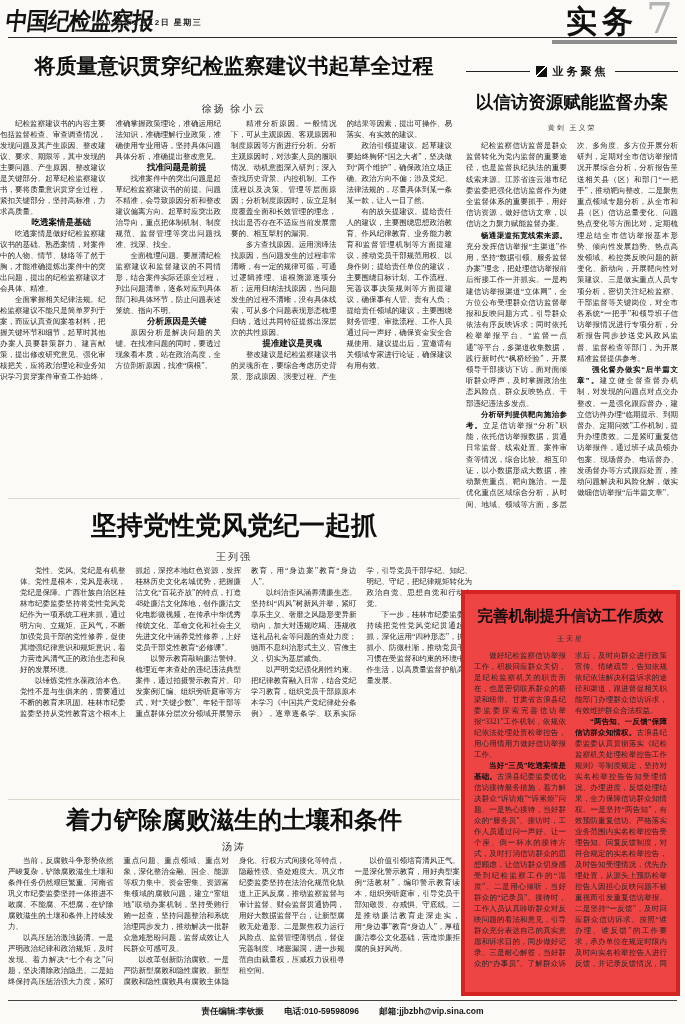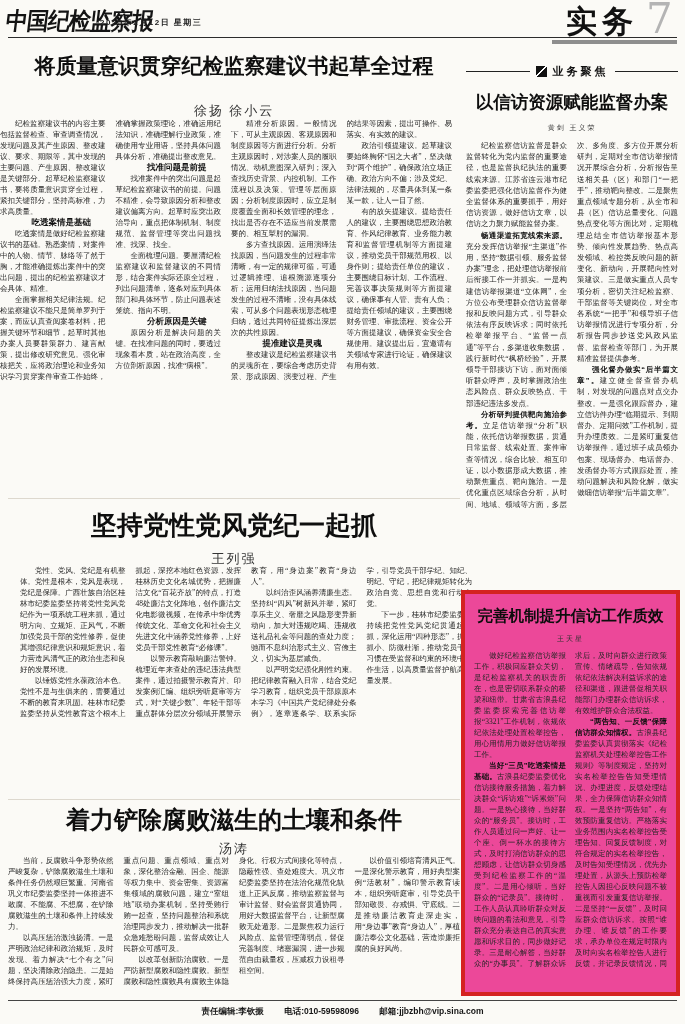--- a/index.html
+++ b/index.html
@@ -31,21 +31,21 @@
     font-size:42px;color:#b4b4b4;font-weight:normal;
   }
   .rule-thin{left:8px;top:37px;width:669px;height:1px;background:#2c2c2c;}
   .rule-gray{left:552px;top:40px;width:125px;height:4px;background:#8e8e8e;}
 
   
   .headline{
     width:452px;text-align:center;font-weight:900;color:#0e0e0e;
     font-family:"Liberation Serif", serif;white-space:nowrap;
   }
-  .byline{width:452px;text-align:center;font-size:13px;color:#333;letter-spacing:2px;}
+  .byline{width:452px;text-align:center;font-size:10px;color:#333;letter-spacing:2px;}
   .cols{
     width:452px;text-align:justify;font-size:7.5px;line-height:11px;color:#262626;
     column-gap:10px;overflow:hidden;
   }
   .cols p{margin:0;text-indent:2em;}
   .colhead{
     font-family:Liberation Sans, sans-serif;font-weight:bold;text-align:center;
     font-size:8.5px;margin:5px 0;text-indent:0;break-inside:avoid;color:#111;
   }
   .lead{font-family:"Liberation Sans", sans-serif;font-weight:bold;color:#111;}
@@ -72,21 +72,21 @@
   .side-cols{
     left:466px;top:140px;width:212px;height:444px;
     column-count:2;column-gap:10px;text-align:justify;
     font-size:7.5px;line-height:11.2px;color:#262626;overflow:hidden;
   }
   .side-cols p{margin:0;text-indent:2em;}
 
   
   .boxed{
     left:461px;top:590px;width:219px;height:406px;box-sizing:border-box;
-    border:4px solid #d42320;background:#ec4899;padding:8px 9px 6px 9px;
+    border:4px solid #d42320;background:#ef4444;padding:8px 9px 6px 9px;
   }
   .boxed-headline{
     text-align:center;font-weight:900;font-size:15.5px;color:#0d0d0d;
     white-space:nowrap;font-family:"Liberation Serif", serif;margin-top:4px;
   }
   .boxed-byline{text-align:center;font-size:7px;color:#333;letter-spacing:2px;margin:7px 0 6px 0;}
   .boxed-cols{
     height:324px;column-count:2;column-gap:9px;text-align:justify;
     font-size:7.5px;line-height:11px;color:#262626;overflow:hidden;
   }
@@ -121,21 +121,21 @@
   <p class="colhead">找准问题是前提</p>
   <p>找准案件中的突出问题是起草纪检监察建议书的前提。问题不精准，会导致原因分析和整改建议偏离方向。起草时应突出政治导向，重点把体制机制、制度规范、监督管理等突出问题找准、找深、找全。</p>
   <p>全面梳理问题。要厘清纪检监察建议和监督建议的不同情形，结合案件实际还原全过程，列出问题清单，逐条对应到具体部门和具体环节，防止问题表述笼统、指向不明。</p>
   <p class="colhead">分析原因是关键</p>
   <p>原因分析是解决问题的关键。在找准问题的同时，要透过现象看本质，站在政治高度，全方位剖析原因，找准“病根”。</p>
   <p>精准分析原因。一般情况下，可从主观原因、客观原因和制度原因等方面进行分析。分析主观原因时，对涉案人员的履职情况、动机意图深入研判；深入查找历史背景、内控机制、工作流程以及决策、管理等层面原因；分析制度原因时，应立足制度覆盖全面和长效管理的理念，找出是否存在不适应当前发展需要的、相互掣肘的漏洞。</p>
   <p>多方查找原因。运用演绎法找原因，当问题发生的过程非常清晰，有一定的规律可循，可通过逻辑推理、追根溯源逐项分析；运用归纳法找原因，当问题发生的过程不清晰，没有具体线索，可从多个问题表现形态梳理归纳，透过共同特征提炼出深层次的共性原因。</p>
   <p class="colhead">提准建议是灵魂</p>
   <p>整改建议是纪检监察建议书的灵魂所在，要综合考虑历史背景、形成原因、演变过程、产生的结果等因素，提出可操作、易落实、有实效的建议。</p>
   <p>政治引领提建议。起草建议要始终胸怀“国之大者”，坚决做到“两个维护”，确保政治立场正确、政治方向不偏；涉及党纪、法律法规的，尽量具体到某一条某一款，让人一目了然。</p>
-  <p>有的放矢提建议。提给责任人的建议，主要围绕思想政治教育、作风纪律教育、业务能力教育和监督管理机制等方面提建议，推动党员干部规范用权、以身作则；提给责任单位的建议，主要围绕目标计划、工作流程、完善议事决策规则等方面提建议，确保事有人管、责有人负；提给责任领域的建议，主要围绕财务管理、审批流程、资金公开等方面提建议，确保资金安全合规使用。建议提出后，宜邀请有关领域专家进行论证，确保建议有用有效。</p>
+  <p>有的放矢提建议。提给责任人的建议，主要围绕思想政治教育、作风纪律教育、业务能力教育和监督管理机制等方面提建议，推动党员干部规范用权、以身作则；提给责任单位的建议，主要围绕目标计划、工作流程、完善议事决策规则等方面提建议，确保事有人管、责有人负；提给责任领域的建议，主要围绕财务管理、审批流程、工作人员通过问一声好，确保资金安全合规使用。建议提出后，宜邀请有关领域专家进行论证，确保建议有用有效。</p>
 </div>
 
 <div class="abs divider" style="top:498px;"></div>
 
 <div class="abs headline" style="left:8px;top:508px;font-size:26px;">坚持党性党风党纪一起抓</div>
 <div class="abs byline" style="left:8px;top:550px;">王列强</div>
 <div class="abs cols" style="left:8px;top:565px;height:228px;column-count:4;margin-left:12px;">
   <p>党性、党风、党纪是有机整体。党性是根本，党风是表现，党纪是保障。广西壮族自治区桂林市纪委监委坚持将党性党风党纪作为一项系统工程来抓，通过明方向、立规矩、正风气，不断加强党员干部的党性修养，促使其增强纪律意识和规矩意识，着力营造风清气正的政治生态和良好的发展环境。</p>
   <p>以锤炼党性永葆政治本色。党性不是与生俱来的，需要通过不断的教育来巩固。桂林市纪委监委坚持从党性教育这个根本上抓起，深挖本地红色资源，发挥桂林历史文化名城优势，把握廉洁文化“百花齐放”的特点，打造48处廉洁文化阵地，创作廉洁文化电影微视频，在传承中华优秀传统文化、革命文化和社会主义先进文化中涵养党性修养，上好党员干部党性教育“必修课”。</p>
   <p>以警示教育敲响廉洁警钟。梳理近年来查处的违纪违法典型案件，通过拍摄警示教育片、印发案例汇编、组织旁听庭审等方式，对“关键少数”、年轻干部等重点群体分层次分领域开展警示教育，用“身边案”教育“身边人”。</p>

